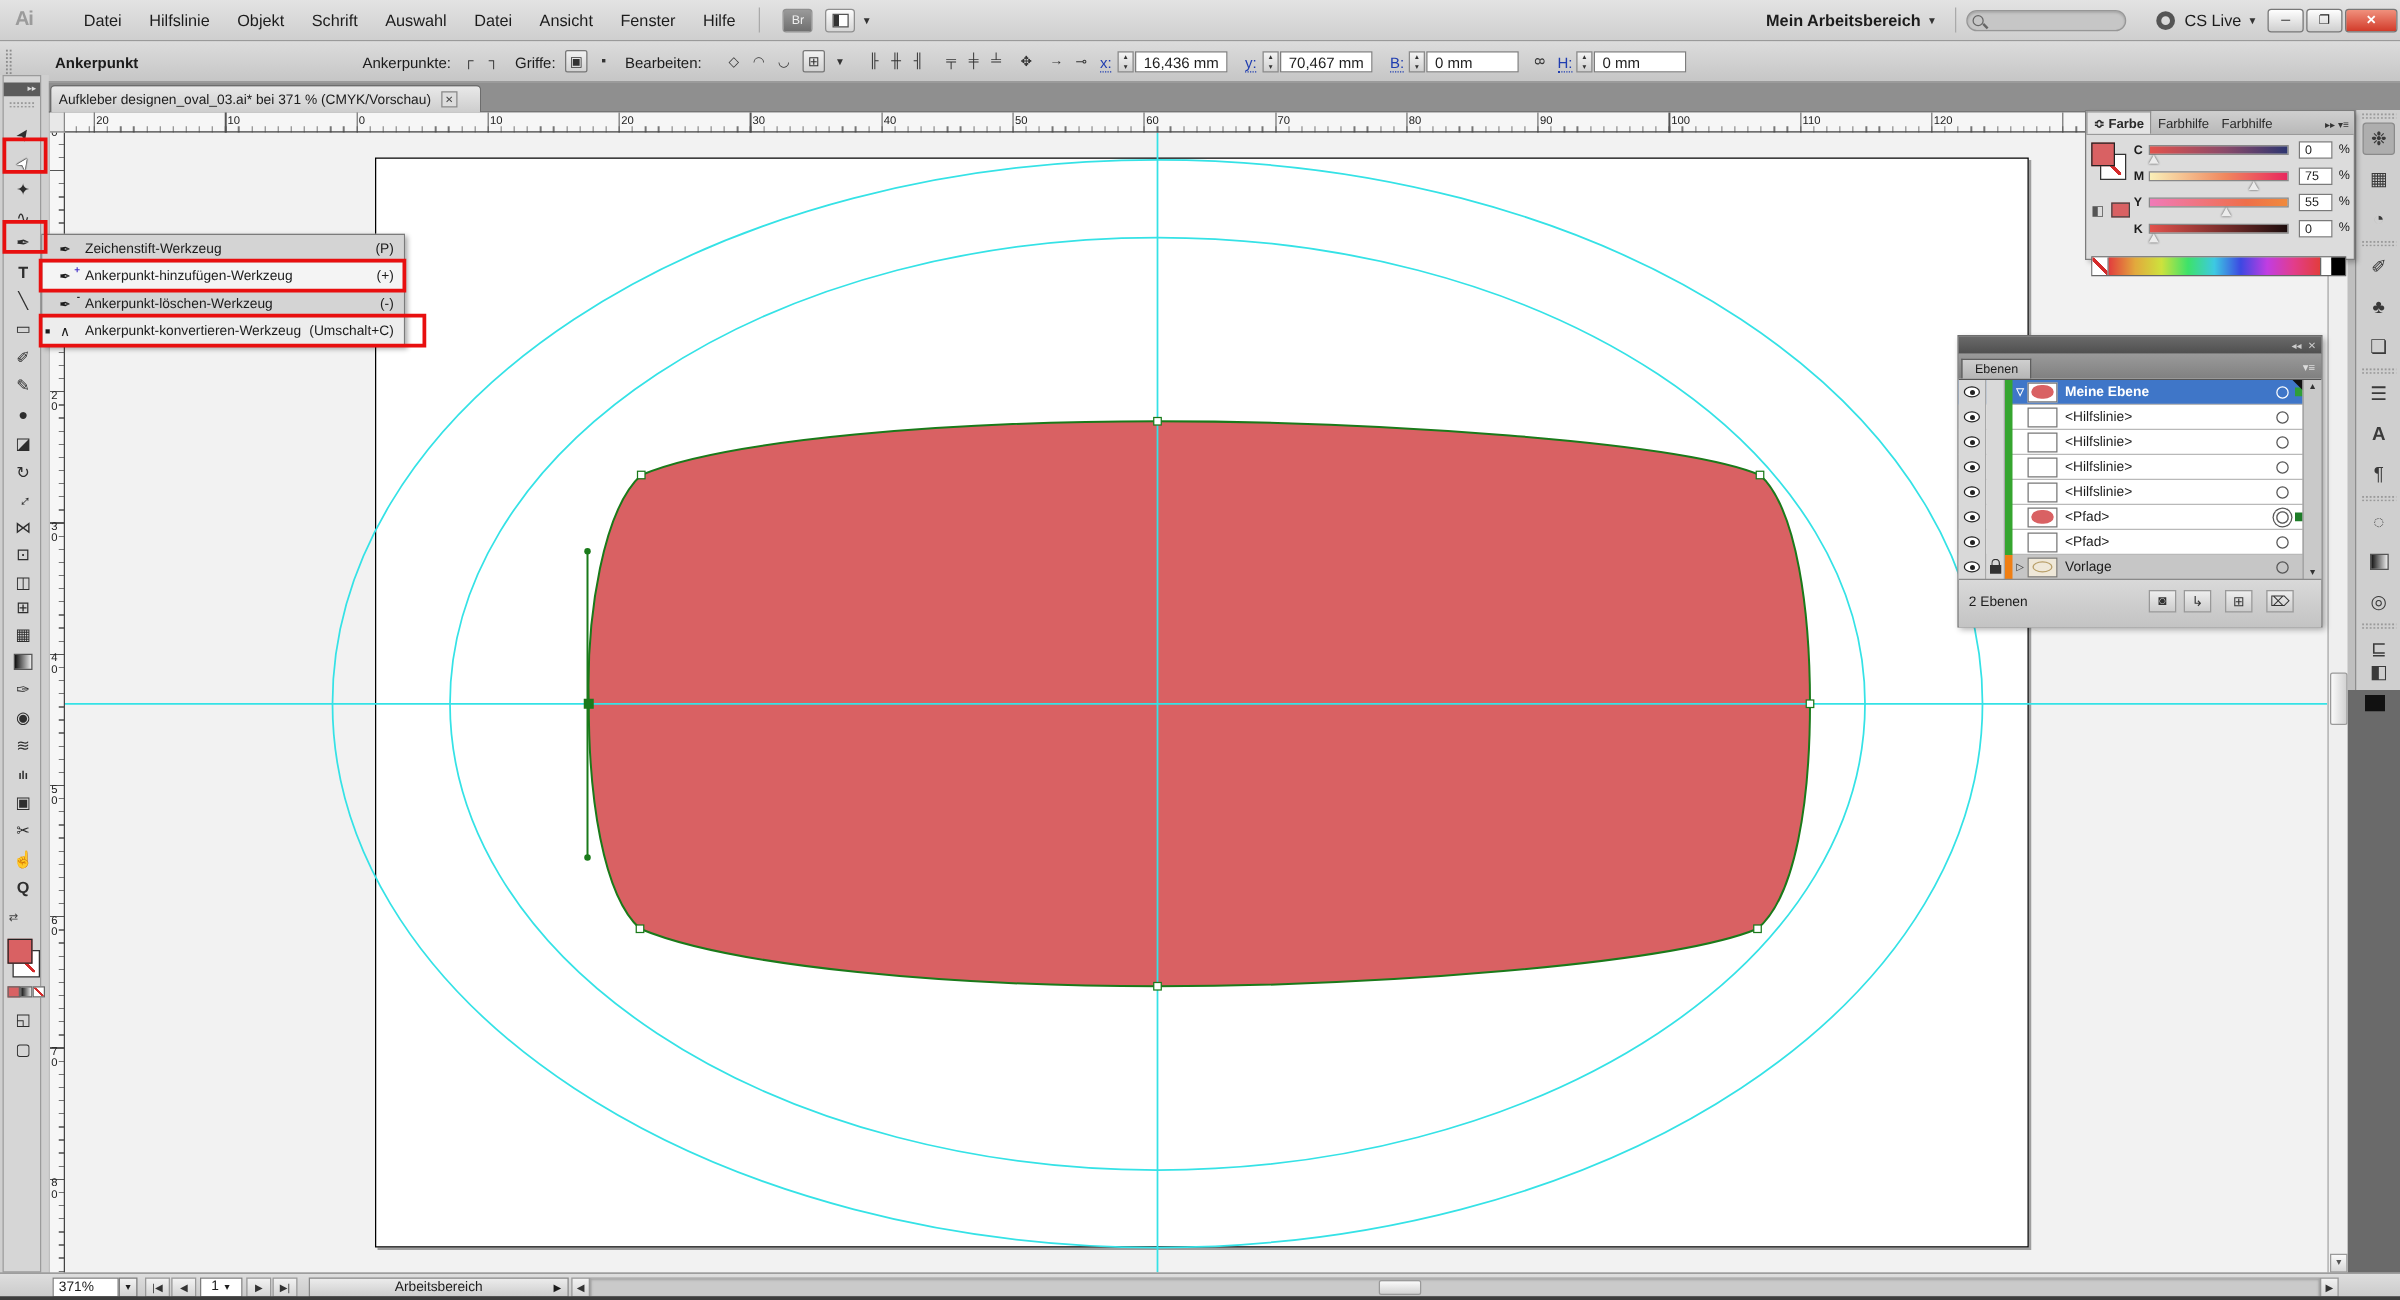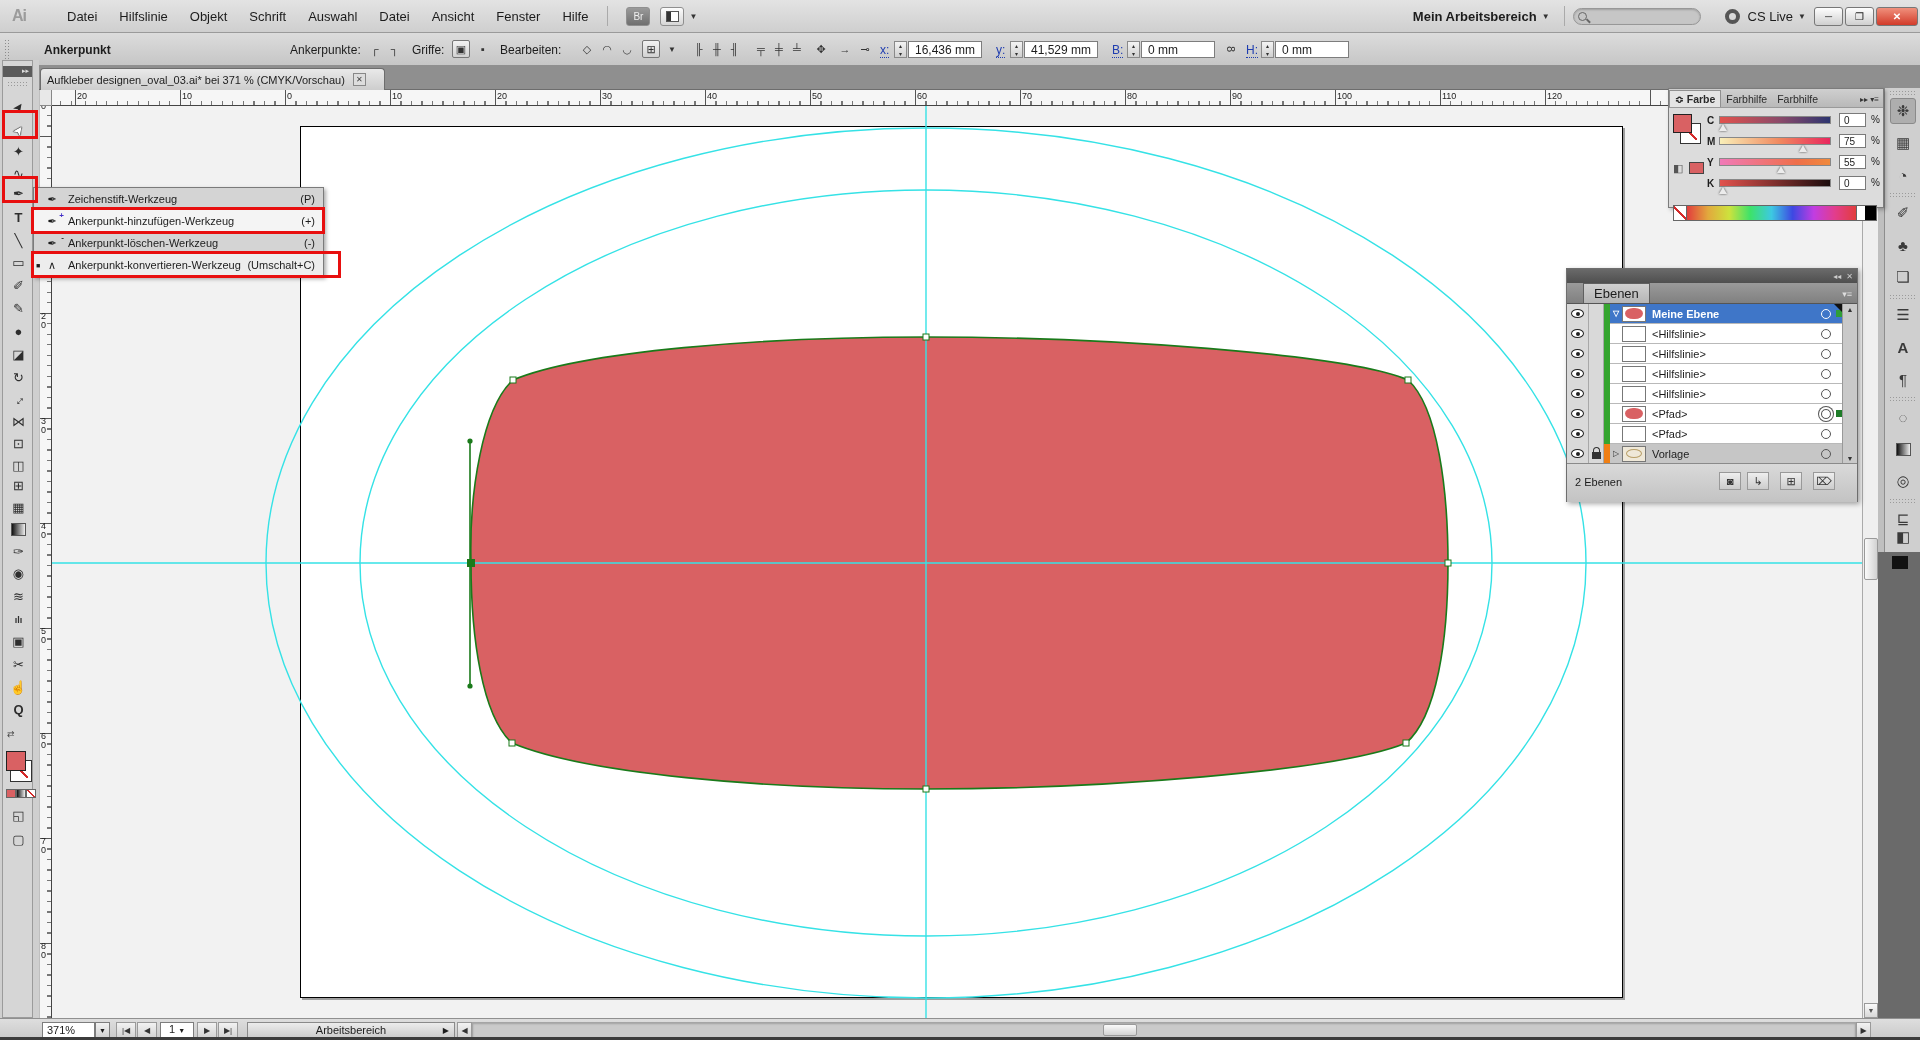--- a/index.html
+++ b/index.html
@@ -90,21 +90,21 @@
   .cunit{position:absolute;left:164px;top:0}
   #spectrum{position:absolute;left:4px;top:97px;width:204px;height:16px;border:1px solid #666;display:flex}
   #spec-none{width:13px;height:100%;background:linear-gradient(45deg,transparent 43%,#d42a2a 43% 57%,transparent 57%),#fff;border-right:1px solid #666}
   #spec-rain{flex:1;background:linear-gradient(90deg,#e23d3d,#e2a93d,#cde23d,#3de26a,#3dc9e2,#3d48e2,#c13de2,#e23d8c,#e23d3d)}
   #spec-w{width:9px;background:#fff;border-left:1px solid #666}
   #spec-k{width:11px;background:#000}
   
   #ebenen{left:1566px;top:268px;width:292px;height:234px;background:#d4d4d4;border:1px solid #6e6e6e;box-shadow:2px 2px 5px #00000055;z-index:5}
   #eb-top{height:14px;background:linear-gradient(#6a6a6a,#4f4f4f);display:flex;justify-content:flex-end;align-items:center;color:#ccc;font-size:8px;gap:5px;padding-right:4px}
   #eb-tabs{height:20px;background:linear-gradient(#9a9a9a,#808080);display:flex;align-items:flex-end}
-  #eb-tab{background:linear-gradient(#cfcfcf,#b5b5b5);border:1px solid #5f5f5f;border-bottom:none;font-size:13px;padding:2px 10px;margin-left:16px}
+  #eb-tab{background:linear-gradient(#cfcfcf,#b5b5b5);border:1px solid #5f5f5f;border-bottom:none;font-size:10px;padding:2px 10px;margin-left:2px}
   #eb-menu{margin-left:auto;color:#ddd;font-size:9px;padding:0 5px 4px 0}
   #eb-rows{position:relative;height:160px;background:#fff;border-top:1px solid #555}
   .lrow{position:absolute;left:0;width:276px;height:20px;border-bottom:1px solid #b9b9b9;display:flex;align-items:center;font-size:11px}
   .lcell{width:22px;height:20px;border-right:1px solid #a8a8a8;display:flex;align-items:center;justify-content:center;flex:none}
   .lcell2{width:15px;height:20px;border-right:1px solid #a8a8a8;display:flex;align-items:center;justify-content:center;flex:none}
   .lbar{width:6px;height:20px;flex:none}
   .eye{position:relative;width:13px;height:9px;border:1px solid #222;border-radius:50%;background:#fff}
   .eye::after{content:"";position:absolute;left:3.5px;top:1.5px;width:4px;height:4px;border-radius:50%;background:#222}
   .lock{position:relative;width:9px;height:7px;background:#333;margin-top:4px}
   .lock::before{content:"";position:absolute;left:1px;top:-5px;width:5px;height:5px;border:1.5px solid #333;border-bottom:none;border-radius:4px 4px 0 0}
@@ -201,21 +201,21 @@
     <span class="cicon" style="left:770px">╪</span>
     <span class="cicon" style="left:788px">╧</span>
     <span class="cicon" style="left:812px">✥</span>
     <span class="cicon" style="left:836px">→</span>
     <span class="cicon" style="left:856px">⊸</span>
     <span class="lbl bluelbl" style="left:880px">x:</span>
     <span class="spin" style="left:894px">▴<br>▾</span>
     <span class="field" style="left:908px;width:74px">16,436 mm</span>
     <span class="lbl bluelbl" style="left:996px">y:</span>
     <span class="spin" style="left:1010px">▴<br>▾</span>
-    <span class="field" style="left:1024px;width:74px">41,529 mm</span>
+    <span class="field" style="left:1024px;width:74px">70,467 mm</span>
     <span class="lbl bluelbl" style="left:1112px">B:</span>
     <span class="spin" style="left:1127px">▴<br>▾</span>
     <span class="field" style="left:1141px;width:74px">0 mm</span>
     <span class="cicon" style="left:1222px;transform:rotate(90deg)">8</span>
     <span class="lbl bluelbl" style="left:1246px">H:</span>
     <span class="spin" style="left:1261px">▴<br>▾</span>
     <span class="field" style="left:1275px;width:74px">0 mm</span>
   </div>
 
   <div id="tabrow" class="abs">

